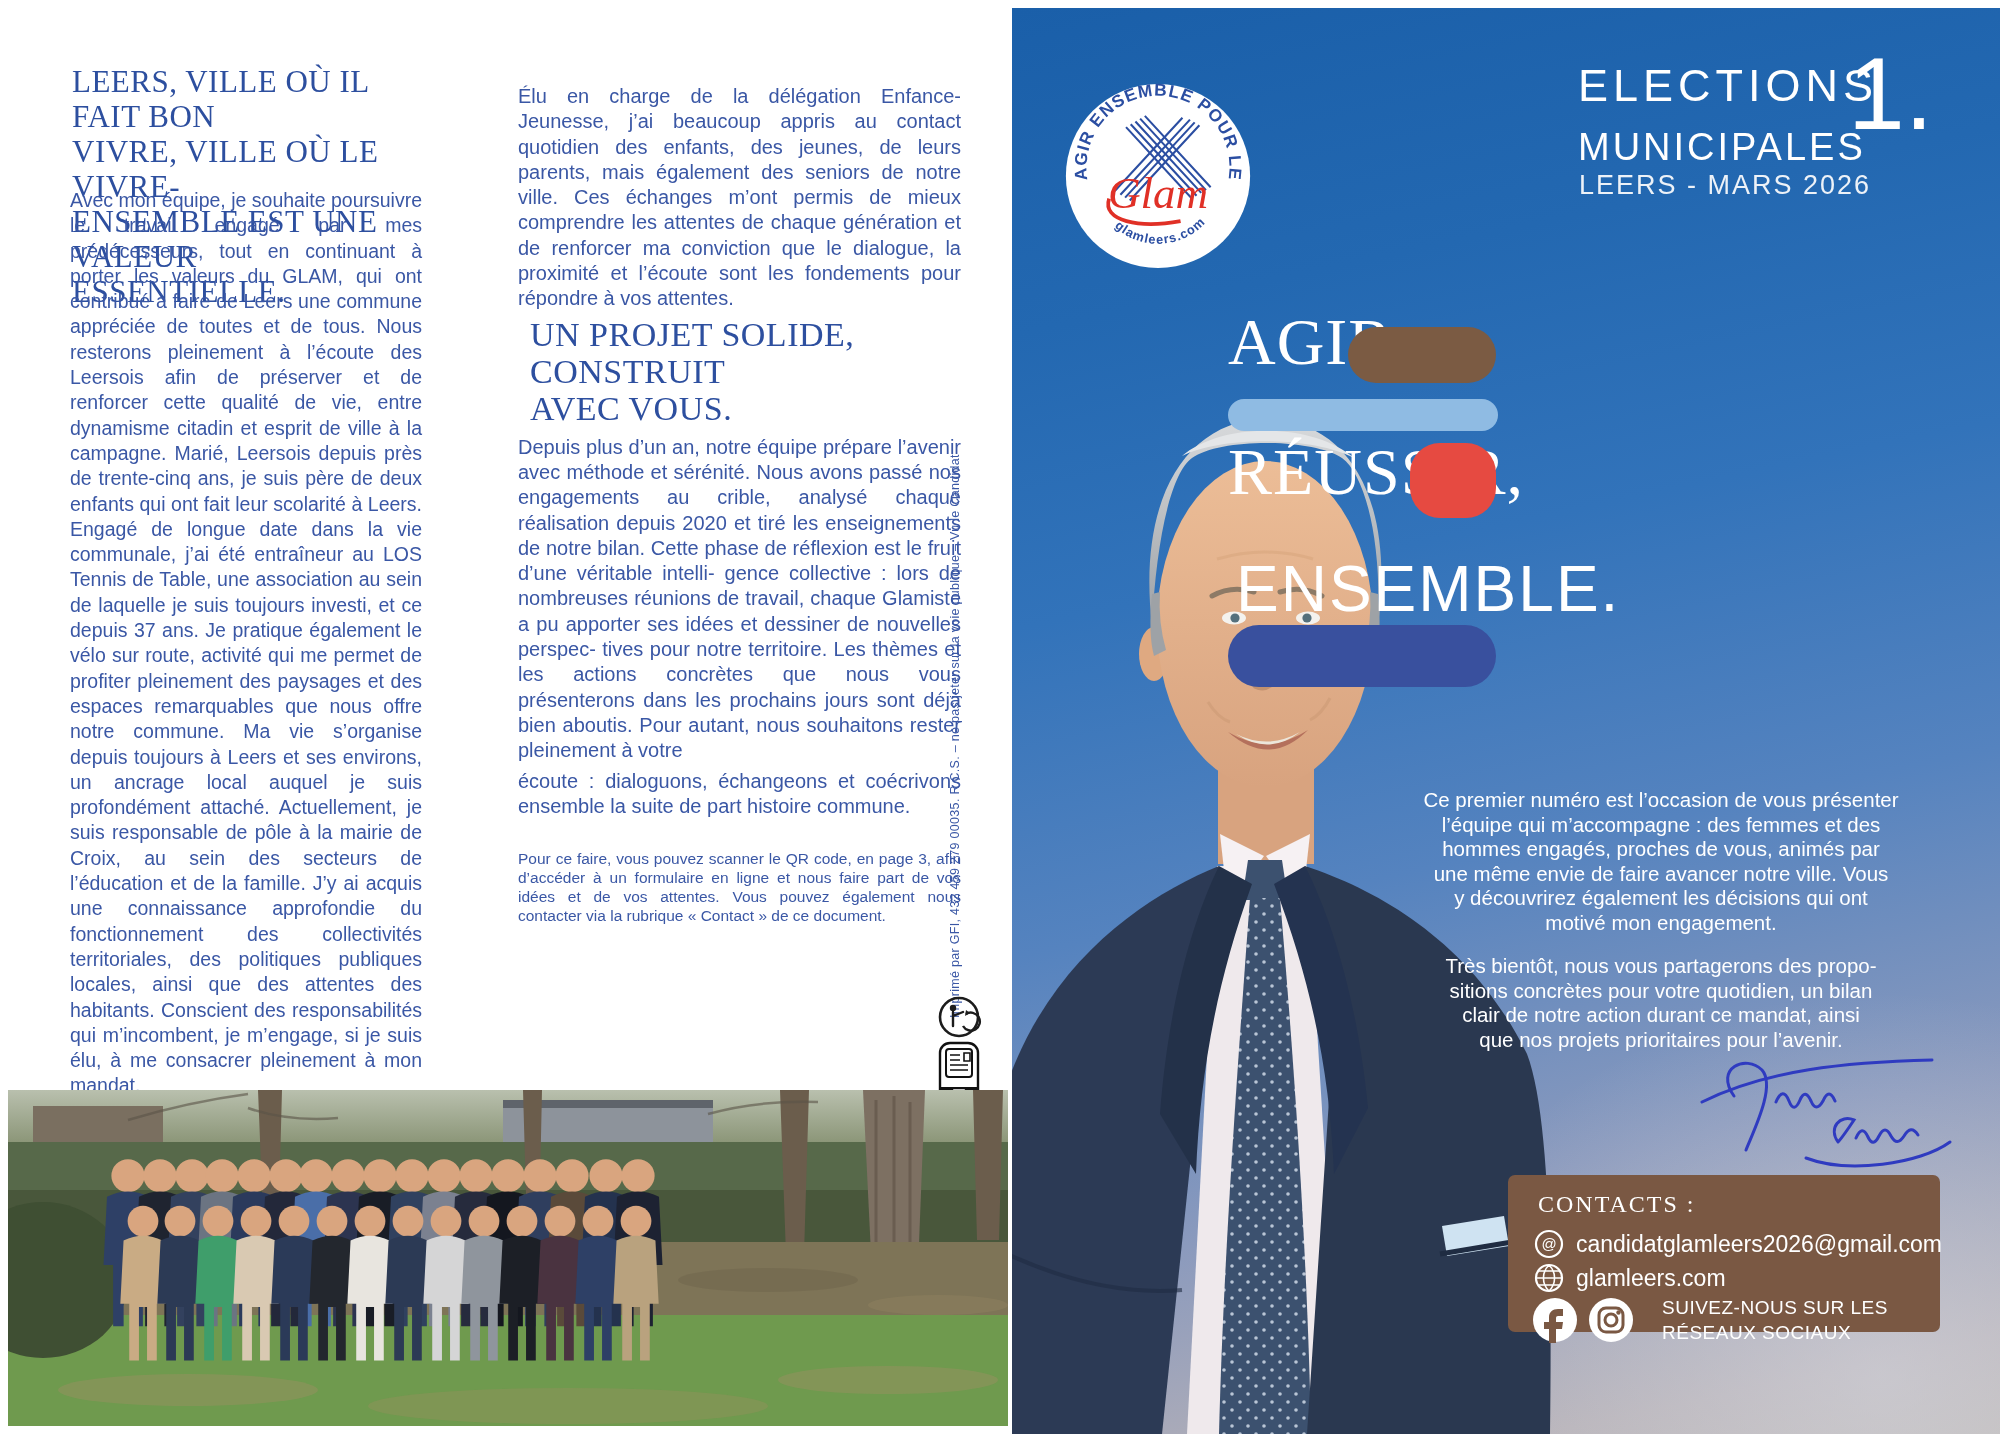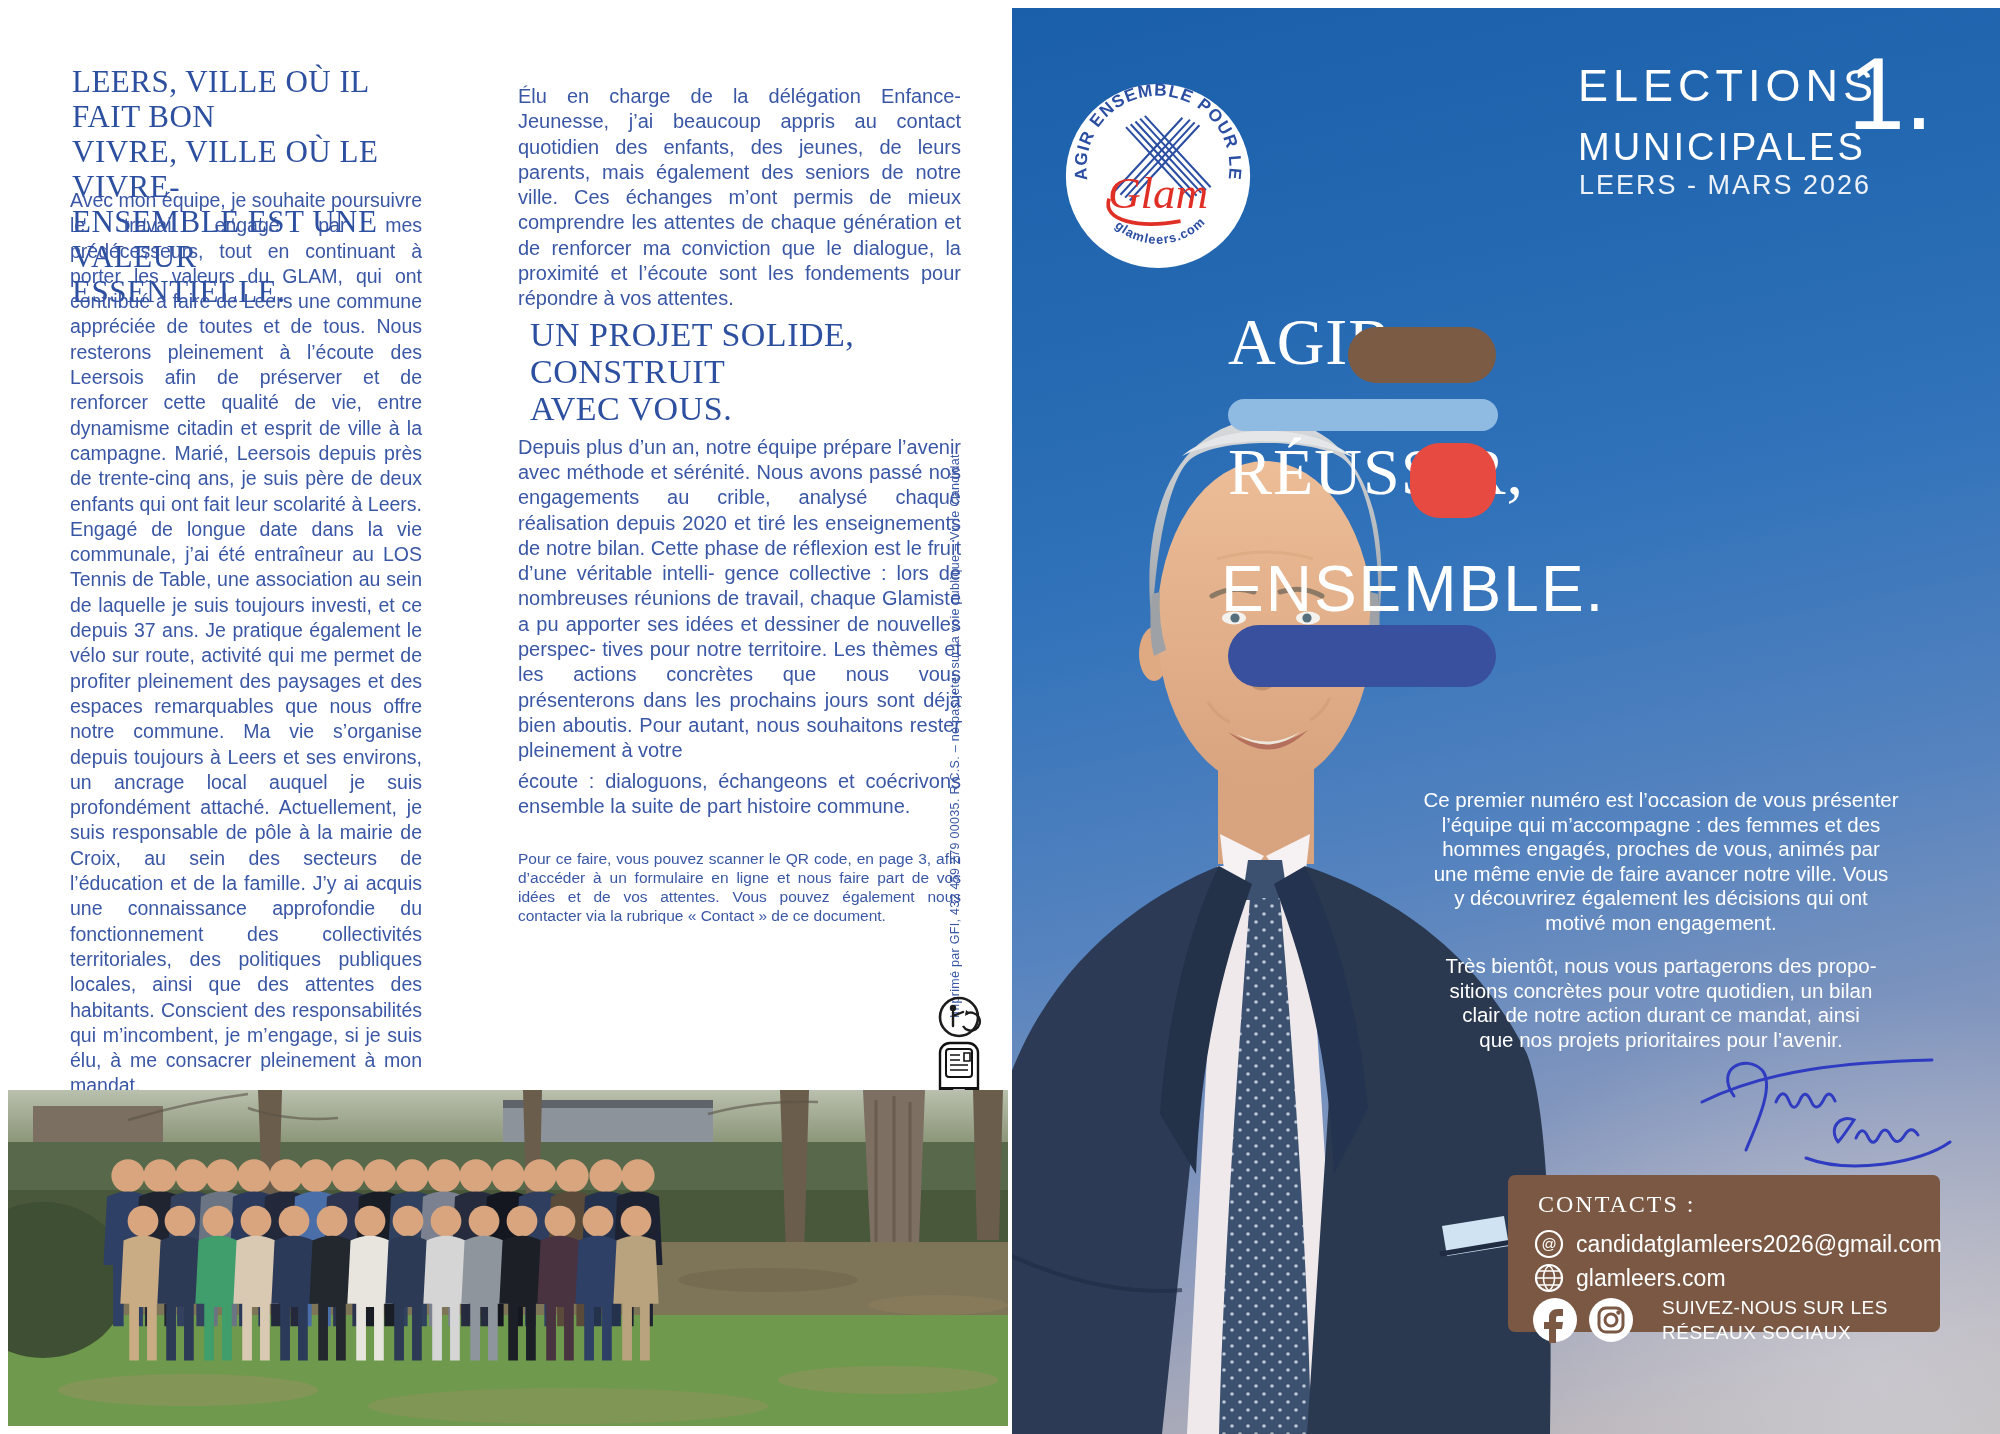--- a/index.html
+++ b/index.html
@@ -33,21 +33,21 @@
      overflow:hidden;}
   .hdr1{position:absolute;left:566px;top:52px;color:#fff;font-size:45px;font-weight:400;letter-spacing:5px;}
   .hdr2{position:absolute;left:566px;top:118px;color:#fff;font-size:38px;font-weight:400;letter-spacing:3px;}
   .hdr3{position:absolute;left:567px;top:162px;color:#edf2f8;font-family:Liberation Sans, sans-serif;
         font-size:27px;letter-spacing:2px;font-weight:400;}
   .hdrnum{position:absolute;left:836px;top:28px;color:#fff;font-size:102px;font-weight:500;}
   .logo{position:absolute;left:52px;top:74px;width:188px;height:188px;}
   .sw{position:absolute;color:#ffffff;font-family:"Liberation Serif",serif;font-weight:400;letter-spacing:1px;}
   .sw1{left:216px;top:296px;font-size:66px;}
   .sw2{left:216px;top:426px;font-size:66px;}
-  .sw3{left:209px;top:544px;font-size:64px;font-family:"Liberation Sans",sans-serif;
+  .sw3{left:224px;top:544px;font-size:64px;font-family:"Liberation Sans",sans-serif;
        font-weight:500;letter-spacing:2px;}
   .pill{position:absolute;}
   .pill-brown{left:336px;top:319px;width:148px;height:56px;border-radius:28px;}
   .pill-skyblue{left:216px;top:391px;width:270px;height:32px;border-radius:16px;}
   .pill-red{left:398px;top:435px;width:86px;height:75px;border-radius:30px;}
   .pill-navy{left:216px;top:617px;width:268px;height:62px;border-radius:31px;}
   .rp{position:absolute;left:408px;width:482px;color:#ffffff;font-size:20.5px;line-height:24.5px;
       text-align:center;}
   .rp1{top:780px;}
   .rp2{top:946px;}

